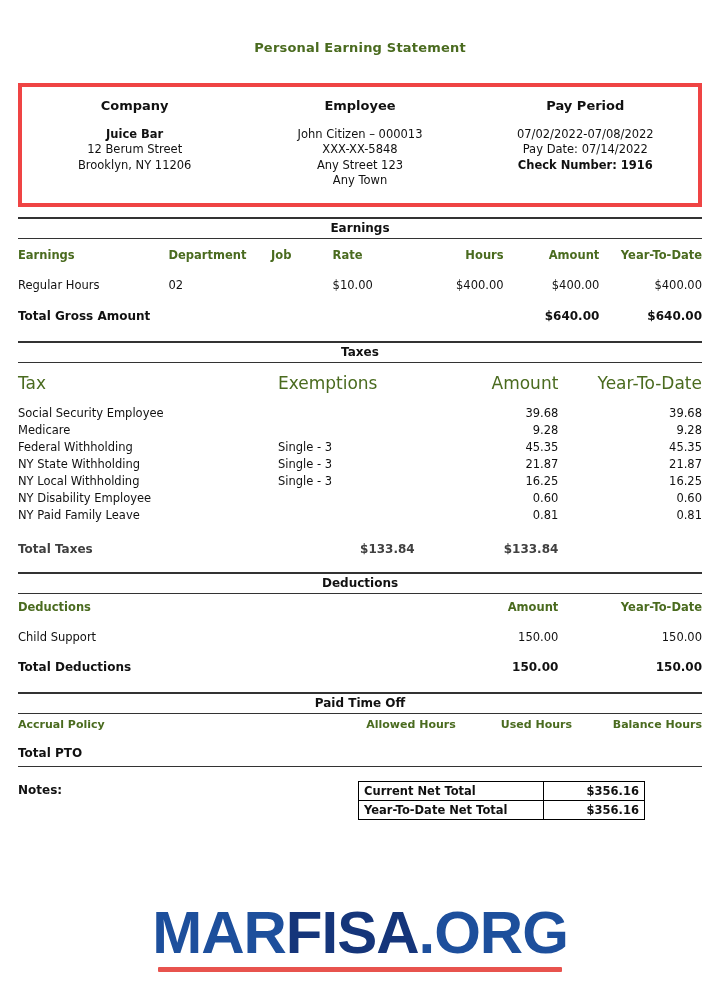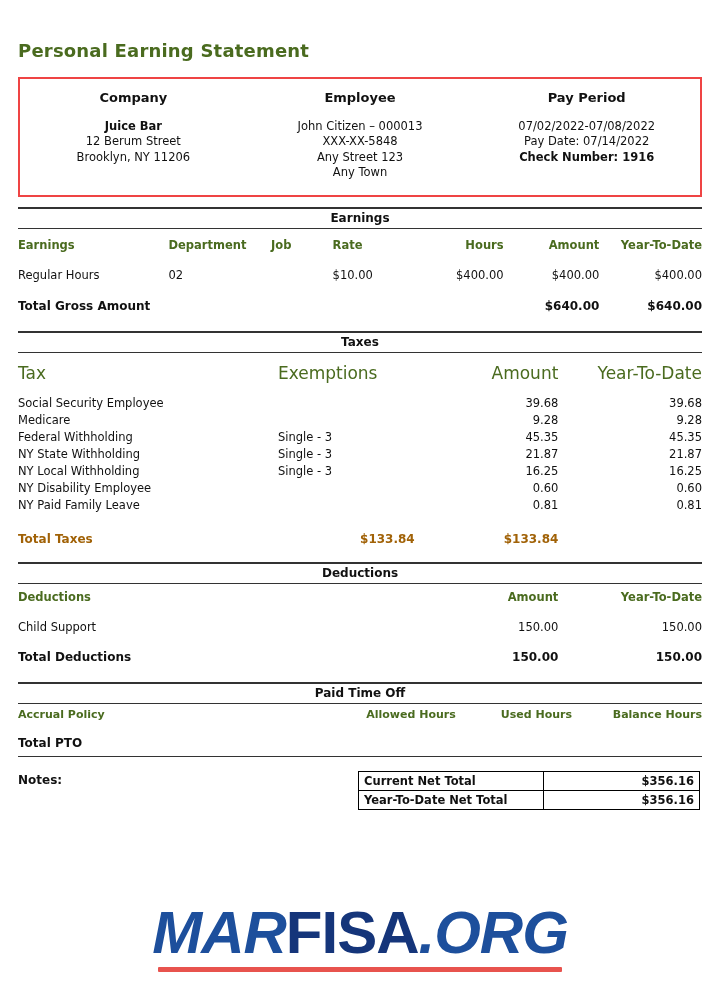--- a/index.html
+++ b/index.html
@@ -13,31 +13,31 @@
     position: relative;
     width: 720px; height: 1000px;
     background: #ffffff;
   }
   .doc {
     position: absolute;
     left: 18px; top: 40px;
     width: 684px;
   }
   .title {
-    text-align: left;
+    text-align: center;
     color: #4a6b1f;
     font-weight: bold;
-    font-size: 18px;
+    font-size: 13px;
     letter-spacing: .2px;
-    margin-bottom: 16px;
+    margin-bottom: 28px;
   }
 
   
   .header-box {
-    border: 2px solid #ef4444;
+    border: 4px solid #ef4444;
     display: flex;
     padding: 10px 0 14px 0;
   }
   .hcol { flex: 1; text-align: center; line-height: 1.35; font-size: 11.5px; color: #111; }
   .hcol .hhead { font-weight: bold; font-size: 13px; margin-bottom: 12px; }
   .hcol .strong { font-weight: bold; }
   .hcol .ln { display: block; }
 
   
   .sec-bar {
@@ -84,37 +84,37 @@
   }
   .tax-row td {
     font-size: 11.5px;
     color: #111;
     padding: 1.5px 0;
   }
   .tax-total td {
     font-weight: bold;
     font-size: 12px;
     padding: 18px 0 6px 0;
-    color: #a16207;
+    color: #404040;
   }
 
   
   .ded-hdr td { color: #4a6b1f; font-weight: bold; font-size: 11.5px; padding: 6px 0 10px 0; }
   .ded-row td { font-size: 11.5px; color: #111; padding: 6px 0; }
   .ded-total td { font-weight: bold; font-size: 12px; color: #111; padding: 10px 0 8px 0; }
 
   
   .pto-hdr td { color: #4a6b1f; font-weight: bold; font-size: 11px; padding: 4px 0 1px 0; }
   .pto-row td { font-size: 11.5px; color: #111; padding: 1px 0; }
   .pto-total td { font-weight: bold; font-size: 12px; color: #111; padding: 14px 0 6px 0; }
 
   
   .notes-wrap { display: flex; align-items: flex-start; margin-top: 14px; }
   .notes-label { font-weight: bold; font-size: 12px; color: #111; width: 340px; padding-top: 2px; }
-  .net-table { border-collapse: collapse; width: 342px; }
+  .net-table { border-collapse: collapse; width: 287px; }
   .net-table td {
     border: 1px solid #000;
     font-weight: bold;
     font-size: 11.5px;
     padding: 2px 5px;
     color: #111;
   }
   .net-table td.lbl { width: 185px; }
   .net-table td.val { text-align: right; }
 
@@ -125,21 +125,21 @@
     bottom: 28px;
     text-align: center;
   }
   .wm-text {
     font-family: "Liberation Sans", sans-serif;
     font-weight: bold;
     font-size: 60px;
     letter-spacing: -1px;
     line-height: 1;
   }
-  .wm-blue { color: #1d4f9c; font-style: italic; }
+  .wm-blue { color: #1d4f9c; }
   .wm-dark { color: #15357a; }
   .wm-bar {
     width: 404px;
     height: 5px;
     background: #e8534e;
     margin: 4px auto 0 auto;
     border-radius: 1px;
   }
 </style>
 </head>

